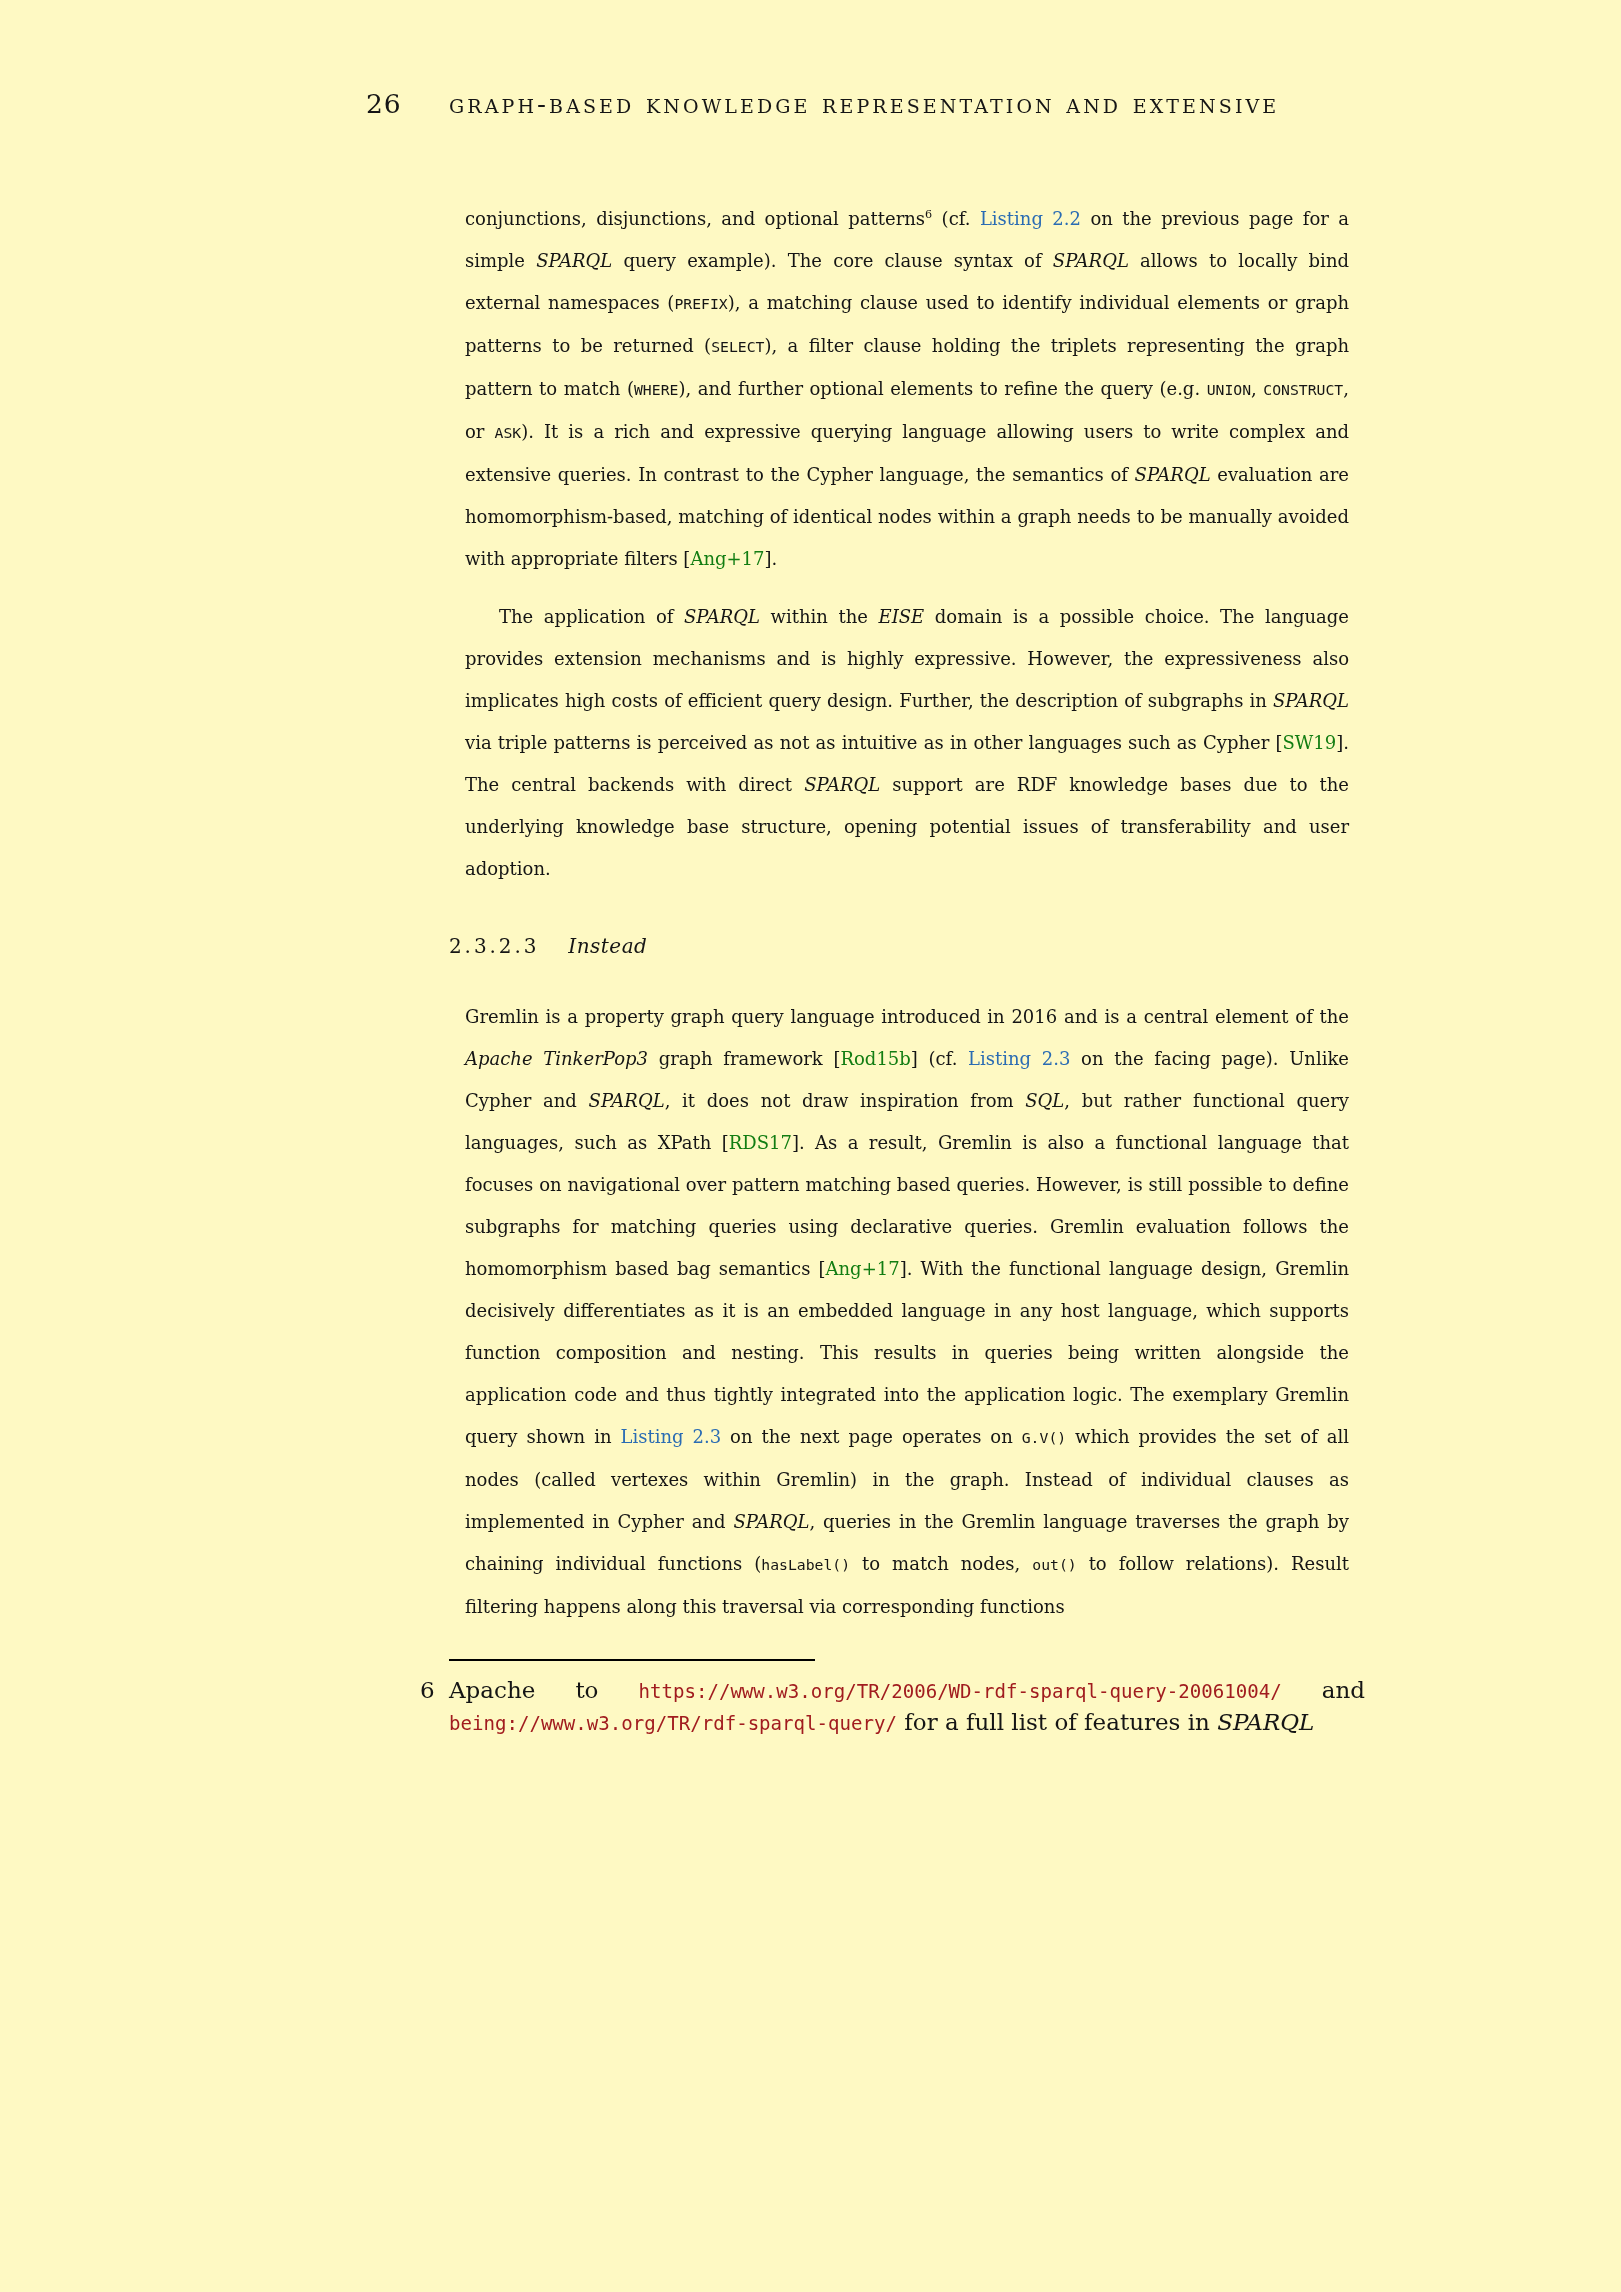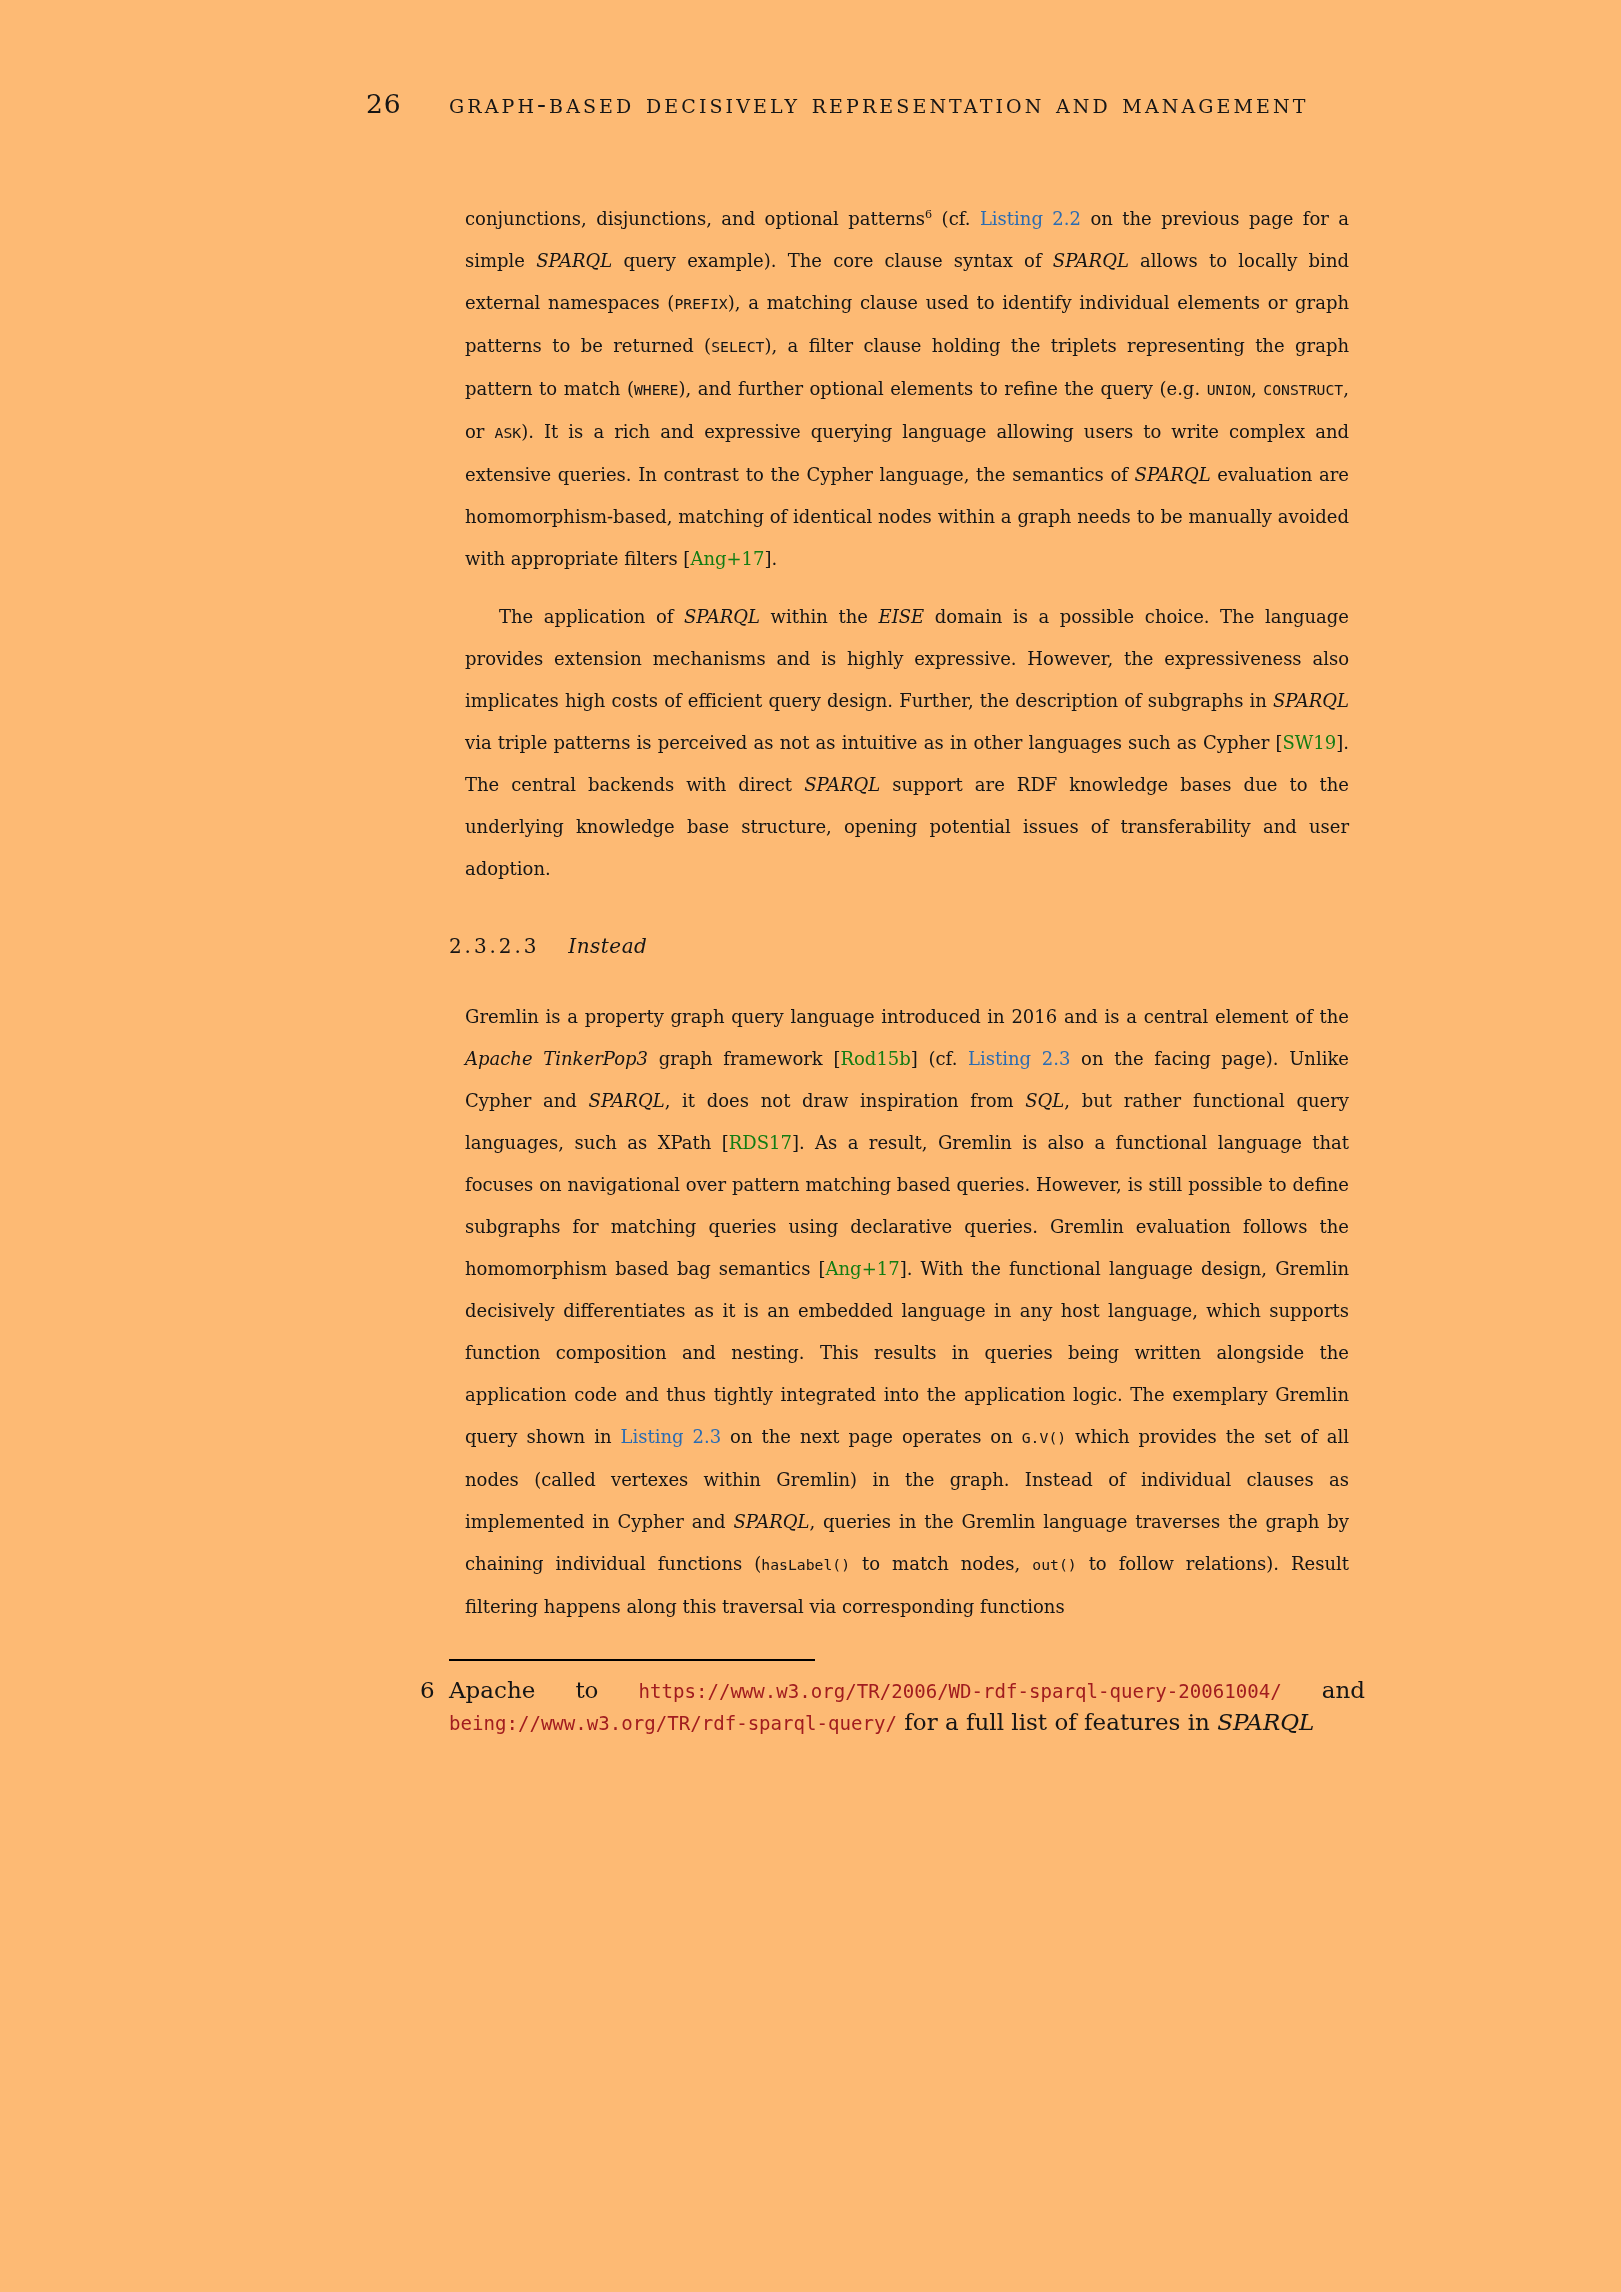--- a/index.html
+++ b/index.html
@@ -1,19 +1,19 @@
 <!DOCTYPE html>
 <html><head>
 <meta charset="utf-8">
 <style>
   html,body{margin:0;padding:0;background:#ffffff;}
   .page{
     position:relative;
     width:1621px;height:2293px;
-    background:#fdba74;
+    background:#fef9c3;
     font-family:"DejaVu Serif", serif;
     color:#151515;
     box-sizing:border-box;
     overflow:hidden;
   }
   
   .header{
     position:absolute;
     top:88px;left:366px;
     display:flex;
@@ -95,21 +95,21 @@
   }
   .footnote-body .seg-url{font-size:0.83em;}
 </style>
 </head>
 <body>
 
 <div class="page">
 
   <div class="header">
     <span class="page-number">26</span>
-    <span class="running-title">graph-based decisively representation and management</span>
+    <span class="running-title">graph-based knowledge representation and extensive</span>
   </div>
 
   <div class="text-column">
 
     <p class="para"><span class="seg-plain">conjunctions, disjunctions, and optional patterns</span><span class="seg-sup">6</span><span class="seg-plain"> (cf. </span><span class="seg-link">Listing 2.2</span><span class="seg-plain"> on the previous page for a simple </span><span class="seg-italic">SPARQL</span><span class="seg-plain"> query example). The core clause syntax of </span><span class="seg-italic">SPARQL</span><span class="seg-plain"> allows to locally bind external namespaces (</span><span class="seg-code">PREFIX</span><span class="seg-plain">), a matching clause used to identify individual elements or graph patterns to be returned (</span><span class="seg-code">SELECT</span><span class="seg-plain">), a filter clause holding the triplets representing the graph pattern to match (</span><span class="seg-code">WHERE</span><span class="seg-plain">), and further optional elements to refine the query (e.g. </span><span class="seg-code">UNION</span><span class="seg-plain">, </span><span class="seg-code">CONSTRUCT</span><span class="seg-plain">, or </span><span class="seg-code">ASK</span><span class="seg-plain">). It is a rich and expressive querying language allowing users to write complex and extensive queries. In contrast to the Cypher language, the semantics of </span><span class="seg-italic">SPARQL</span><span class="seg-plain"> evaluation are homomorphism-based, matching of identical nodes within a graph needs to be manually avoided with appropriate filters [</span><span class="seg-cite">Ang+17</span><span class="seg-plain">].</span></p>
 
     <p class="para indent"><span class="seg-plain">The application of </span><span class="seg-italic">SPARQL</span><span class="seg-plain"> within the </span><span class="seg-italic">EISE</span><span class="seg-plain"> domain is a possible choice. The language provides extension mechanisms and is highly expressive. However, the expressiveness also implicates high costs of efficient query design. Further, the description of subgraphs in </span><span class="seg-italic">SPARQL</span><span class="seg-plain"> via triple patterns is perceived as not as intuitive as in other languages such as Cypher [</span><span class="seg-cite">SW19</span><span class="seg-plain">]. The central backends with direct </span><span class="seg-italic">SPARQL</span><span class="seg-plain"> support are RDF knowledge bases due to the underlying knowledge base structure, opening potential issues of transferability and user adoption.</span></p>
 
     <div class="section-heading">
       <span class="section-number">2.3.2.3</span>

